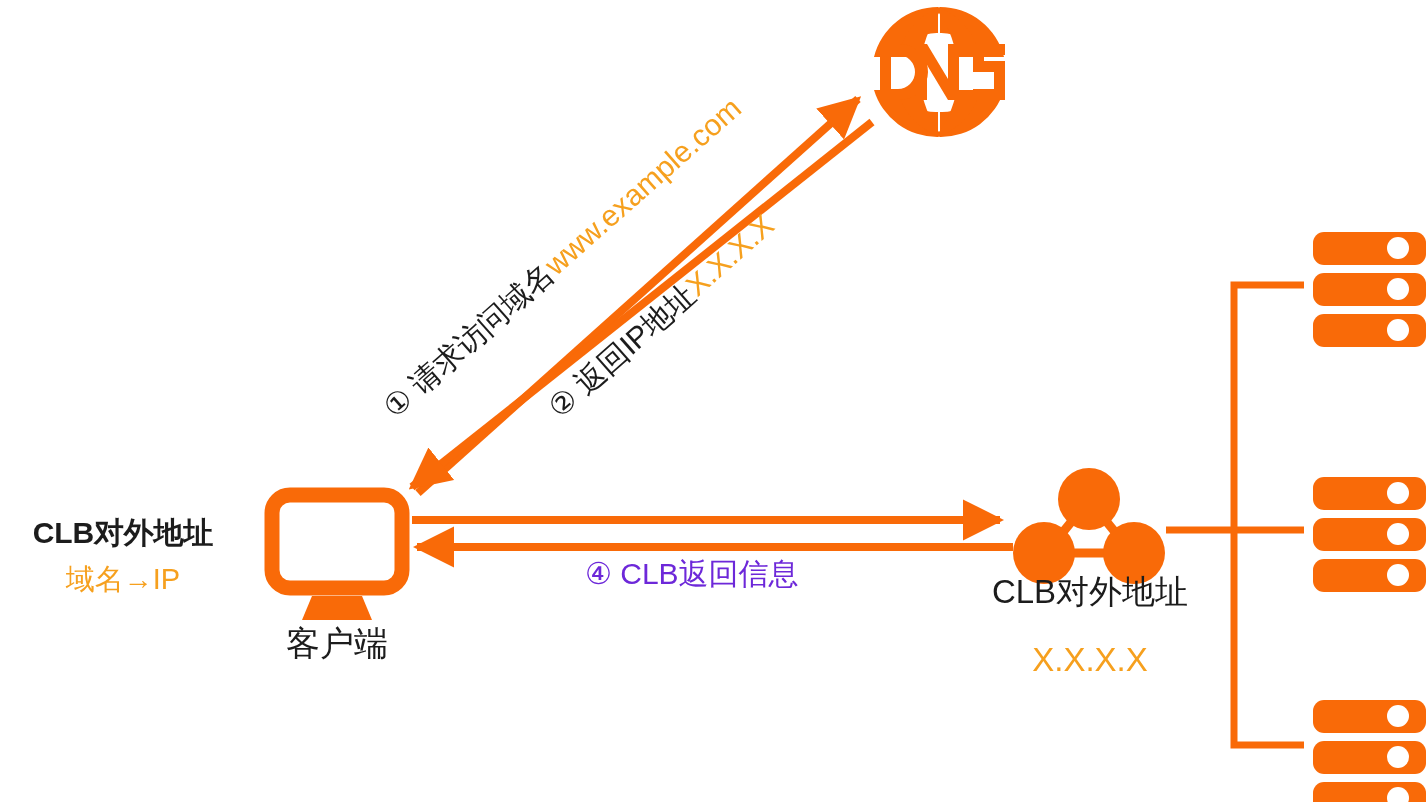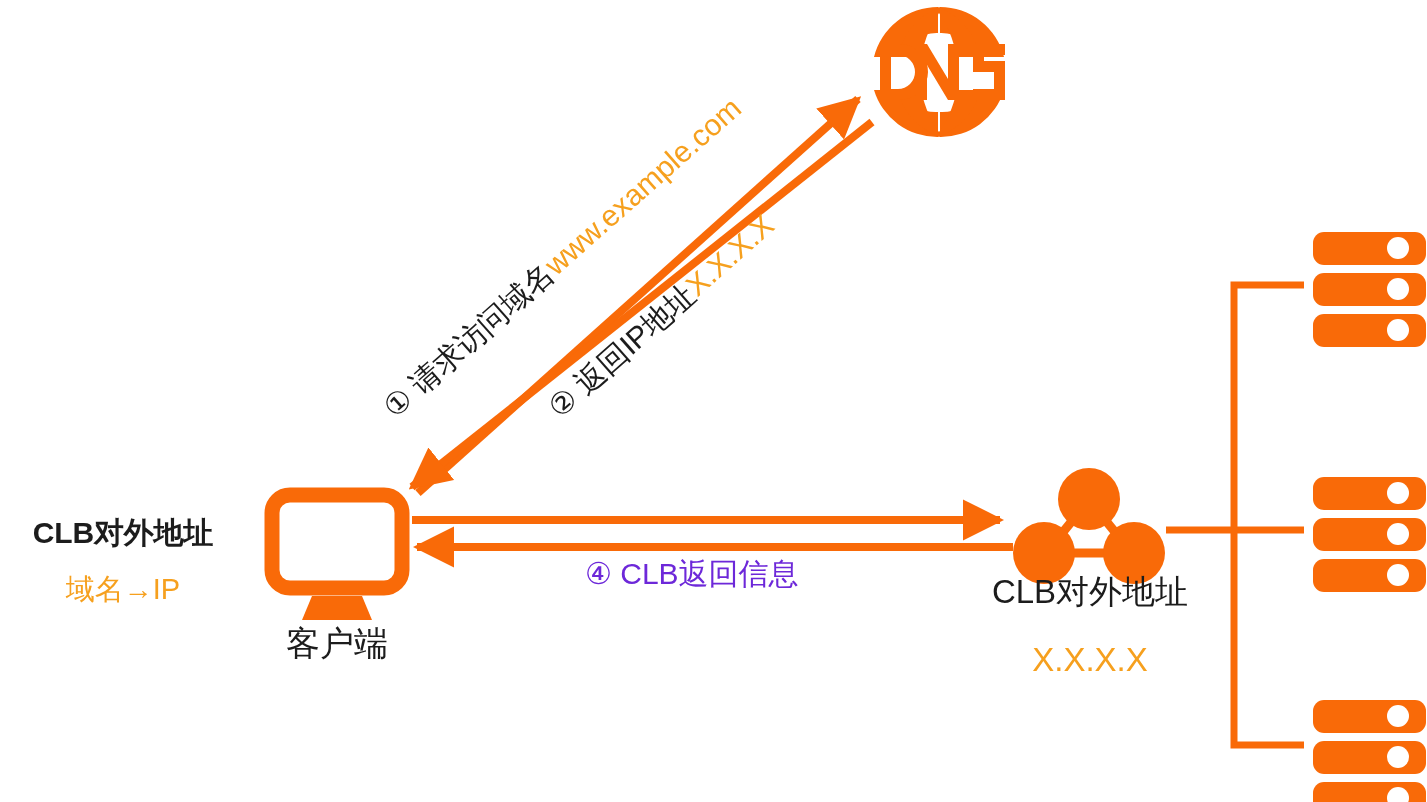--- a/index.html
+++ b/index.html
@@ -38,21 +38,21 @@
   }
   #caption-title {
     display: block;
     font-size: 30px;
     font-weight: bold;
     color: #1c1c1c;
     letter-spacing: -0.2px;
   }
   #caption-sub {
     display: block;
-    margin-top: 16px;
+    margin-top: 6px;
     font-size: 29px;
     font-weight: normal;
     color: #f6a01e;
   }
 
   
   #client-label {
     left: 247px;
     top: 626px;
     width: 180px;

